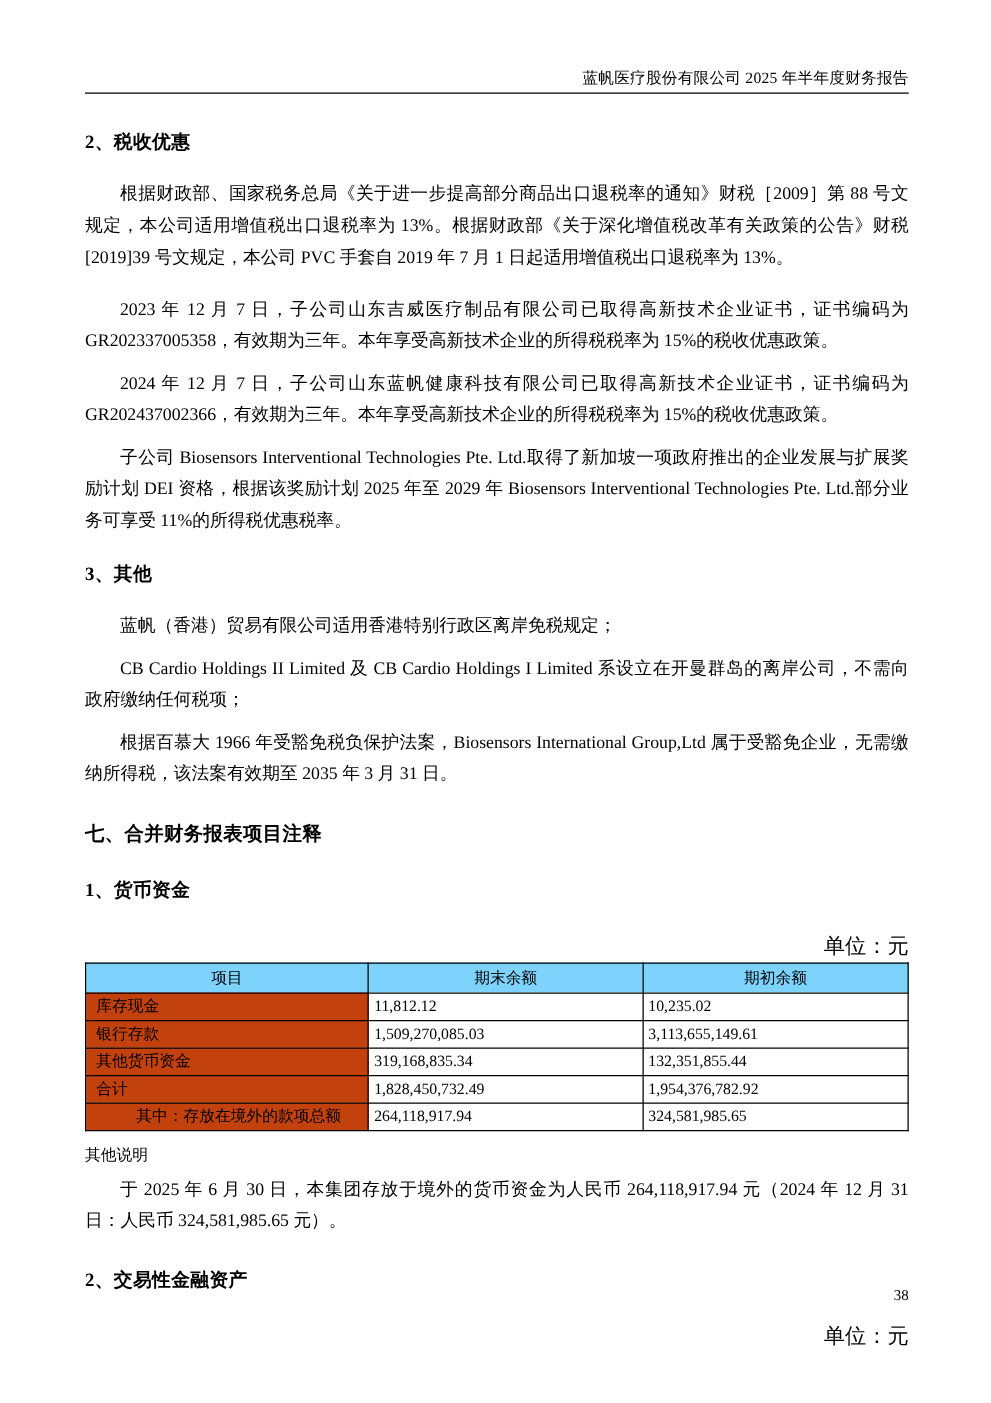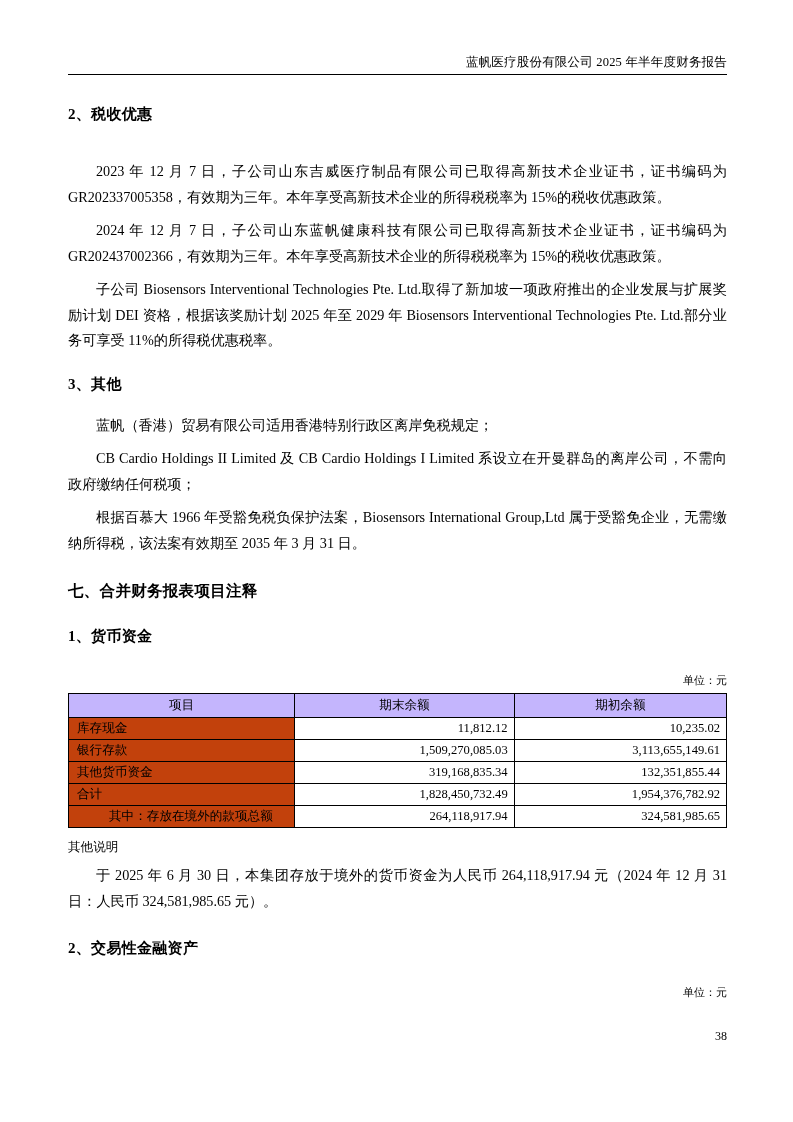--- a/index.html
+++ b/index.html
@@ -79,21 +79,21 @@
   }
   .gap-10 { height: 10px; }
   .gap-8  { height: 8px; }
   .gap-6  { height: 6px; }
   .gap-20 { height: 20px; }
   .gap-24 { height: 24px; }
   .gap-18 { height: 18px; }
   .gap-4  { height: 4px; }
 
   .unit-line {
-    font-size: 11px;
+    font-size: 17px;
     line-height: 18px;
     text-align: right;
     margin: 0;
     padding: 0;
   }
 
   .note-label {
     font-size: 12.6px;
     line-height: 19px;
     margin: 0;
@@ -113,34 +113,34 @@
     padding: 0 4px;
     line-height: 19px;
     vertical-align: middle;
     font-family: "Liberation Serif", "DejaVu Serif", serif;
   }
   table.fin-table .col-item   { width: 226px; }
   table.fin-table .col-end    { width: 219px; }
   table.fin-table .col-begin  { width: 212px; }
 
   table.fin-table tr.head-row td {
-    background: #c4b5fd;
+    background: #7dd3fc;
     text-align: center;
     height: 23px;
   }
   table.fin-table td.item-cell {
     background: #c2410c;
     text-align: left;
     padding-left: 8px;
   }
   table.fin-table td.item-cell.indented {
     padding-left: 40px;
   }
   table.fin-table td.num-cell {
-    text-align: right;
+    text-align: left;
     padding-right: 6px;
     background: #ffffff;
   }
 
   
   .page-number {
     position: absolute;
     left: 0;
     top: 1028px;
     width: 727px;
@@ -157,20 +157,21 @@
 
   <div class="page-header">
     <div class="hdr-text">蓝帆医疗股份有限公司 2025 年半年度财务报告</div>
     <div class="hdr-rule"></div>
   </div>
 
   <div class="content">
 
     <h3 class="sub-heading">2、税收优惠</h3>
     <div class="gap-18"></div>
+    <p class="para">根据财政部、国家税务总局《关于进一步提高部分商品出口退税率的通知》财税［2009］第 88 号文规定，本公司适用增值税出口退税率为 13%。根据财政部《关于深化增值税改革有关政策的公告》财税[2019]39 号文规定，本公司 PVC 手套自 2019 年 7 月 1 日起适用增值税出口退税率为 13%。</p>
     <div class="gap-8"></div>
     <div class="gap-8"></div>
     <p class="para">2023 年 12 月 7 日，子公司山东吉威医疗制品有限公司已取得高新技术企业证书，证书编码为 GR202337005358，有效期为三年。本年享受高新技术企业的所得税税率为 15%的税收优惠政策。</p>
     <div class="gap-8"></div>
     <p class="para">2024 年 12 月 7 日，子公司山东蓝帆健康科技有限公司已取得高新技术企业证书，证书编码为 GR202437002366，有效期为三年。本年享受高新技术企业的所得税税率为 15%的税收优惠政策。</p>
     <div class="gap-8"></div>
     <p class="para">子公司 Biosensors Interventional Technologies Pte. Ltd.取得了新加坡一项政府推出的企业发展与扩展奖励计划 DEI 资格，根据该奖励计划 2025 年至 2029 年 Biosensors Interventional Technologies Pte. Ltd.部分业务可享受 11%的所得税优惠税率。</p>
 
     <div class="gap-20"></div>
 

